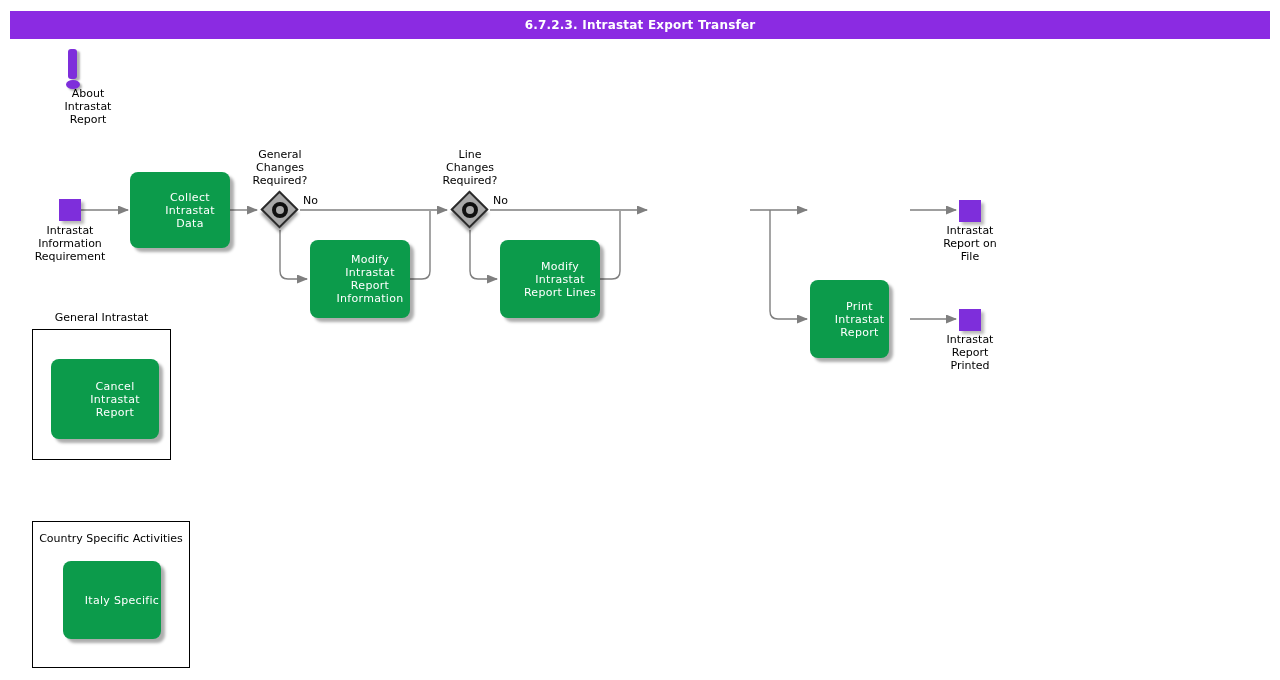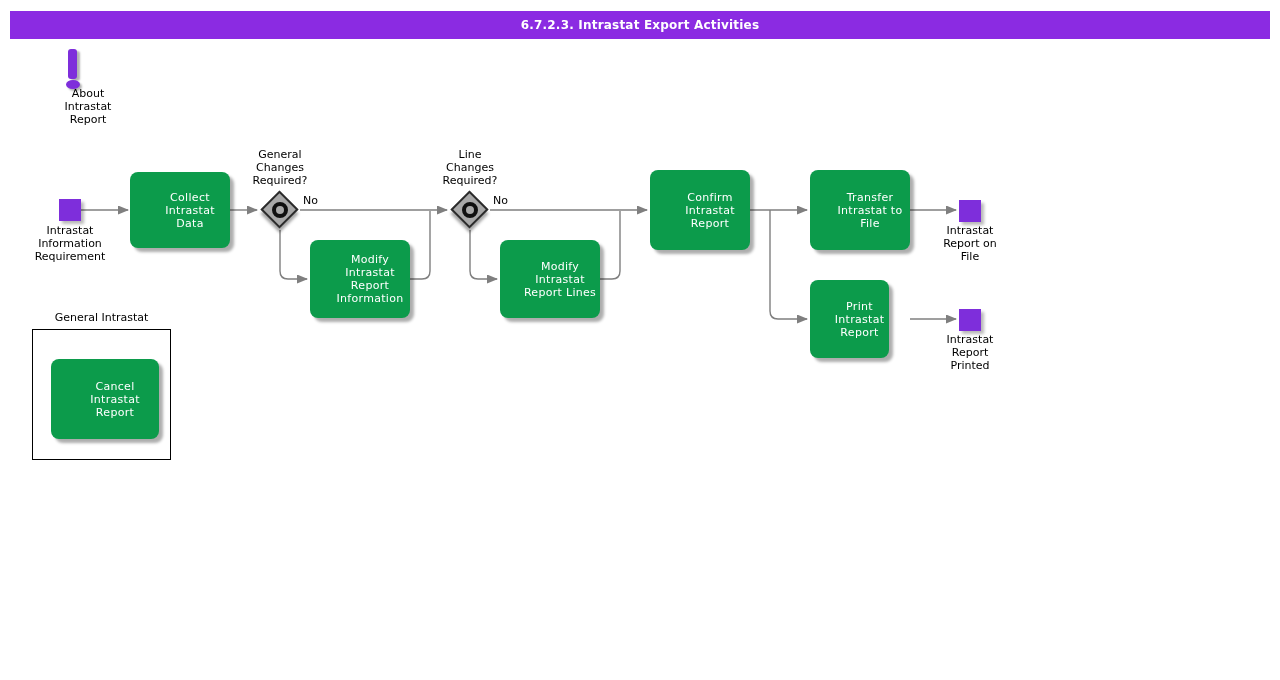--- a/index.html
+++ b/index.html
@@ -45,21 +45,21 @@
     background:var(--purple,#7e2edb);box-shadow:3px 2px 2px rgba(0,0,0,.3);}
   .excl-dot{position:absolute;left:66px;top:80px;width:14px;height:9px;border-radius:50%;
     background:var(--purple,#7e2edb);box-shadow:2px 2px 2px rgba(0,0,0,.3);}
 </style>
 </head>
 <body>
 
 <div class="canvas">
 
   <div class="titlebar">
-    <span>6.7.2.3. Intrastat Export Activities</span>
+    <span>6.7.2.3. Intrastat Export Transfer</span>
   </div>
 
   <svg class="wires" viewBox="0 0 1280 680">
     <defs>
       <marker id="arrow" markerUnits="userSpaceOnUse" markerWidth="12" markerHeight="10" refX="10" refY="4.5" orient="auto">
         <polygon points="0,0 11,4.5 0,9" fill="#7f7f7f"></polygon>
       </marker>
     </defs>
     <g stroke="#7f7f7f" stroke-width="1.4" fill="none">
       <path d="M 81 210 L 128 210" marker-end="url(#arrow)"></path>
@@ -111,39 +111,39 @@
 Required?</div>
   <div class="diamond" style="left:450px;top:190px;">
     <div class="dshape"></div>
     <div class="dring"></div>
   </div>
   <div class="no-lbl" style="left:493px;top:194px;">No</div>
 
   <div class="task" style="left:500px;top:240px;width:100px;height:78px;">Modify Intrastat
 Report Lines</div>
 
-  <div class="task" style="left:650px;top:170px;width:100px;height:80px;">Confirm
-Intrastat Report</div>
 
-  <div class="task" style="left:810px;top:170px;width:100px;height:80px;">Transfer
-Intrastat to File</div>
 
   <div class="task" style="left:810px;top:280px;width:79px;height:78px;">Print Intrastat
 Report</div>
 
   <div class="sq" style="left:959px;top:200px;"></div>
   <div class="lbl" style="left:919px;top:224px;width:102px;">Intrastat
 Report on
 File</div>
 
   <div class="sq" style="left:959px;top:309px;"></div>
   <div class="lbl" style="left:919px;top:333px;width:102px;">Intrastat
 Report
 Printed</div>
 
   <div class="lbl" style="left:32px;top:311px;width:139px;">General Intrastat</div>
   <div class="group" style="left:32px;top:329px;width:139px;height:131px;">
     <div class="task" style="left:18px;top:29px;width:108px;height:80px;">Cancel Intrastat
 Report</div>
   </div>
 
+  <div class="group" style="left:32px;top:521px;width:158px;height:147px;">
+    <div class="group-title-inside">Country Specific Activities</div>
+    <div class="task" style="left:30px;top:39px;width:98px;height:78px;">Italy Specific</div>
+  </div>
 
 </div>
 
 </body></html>

